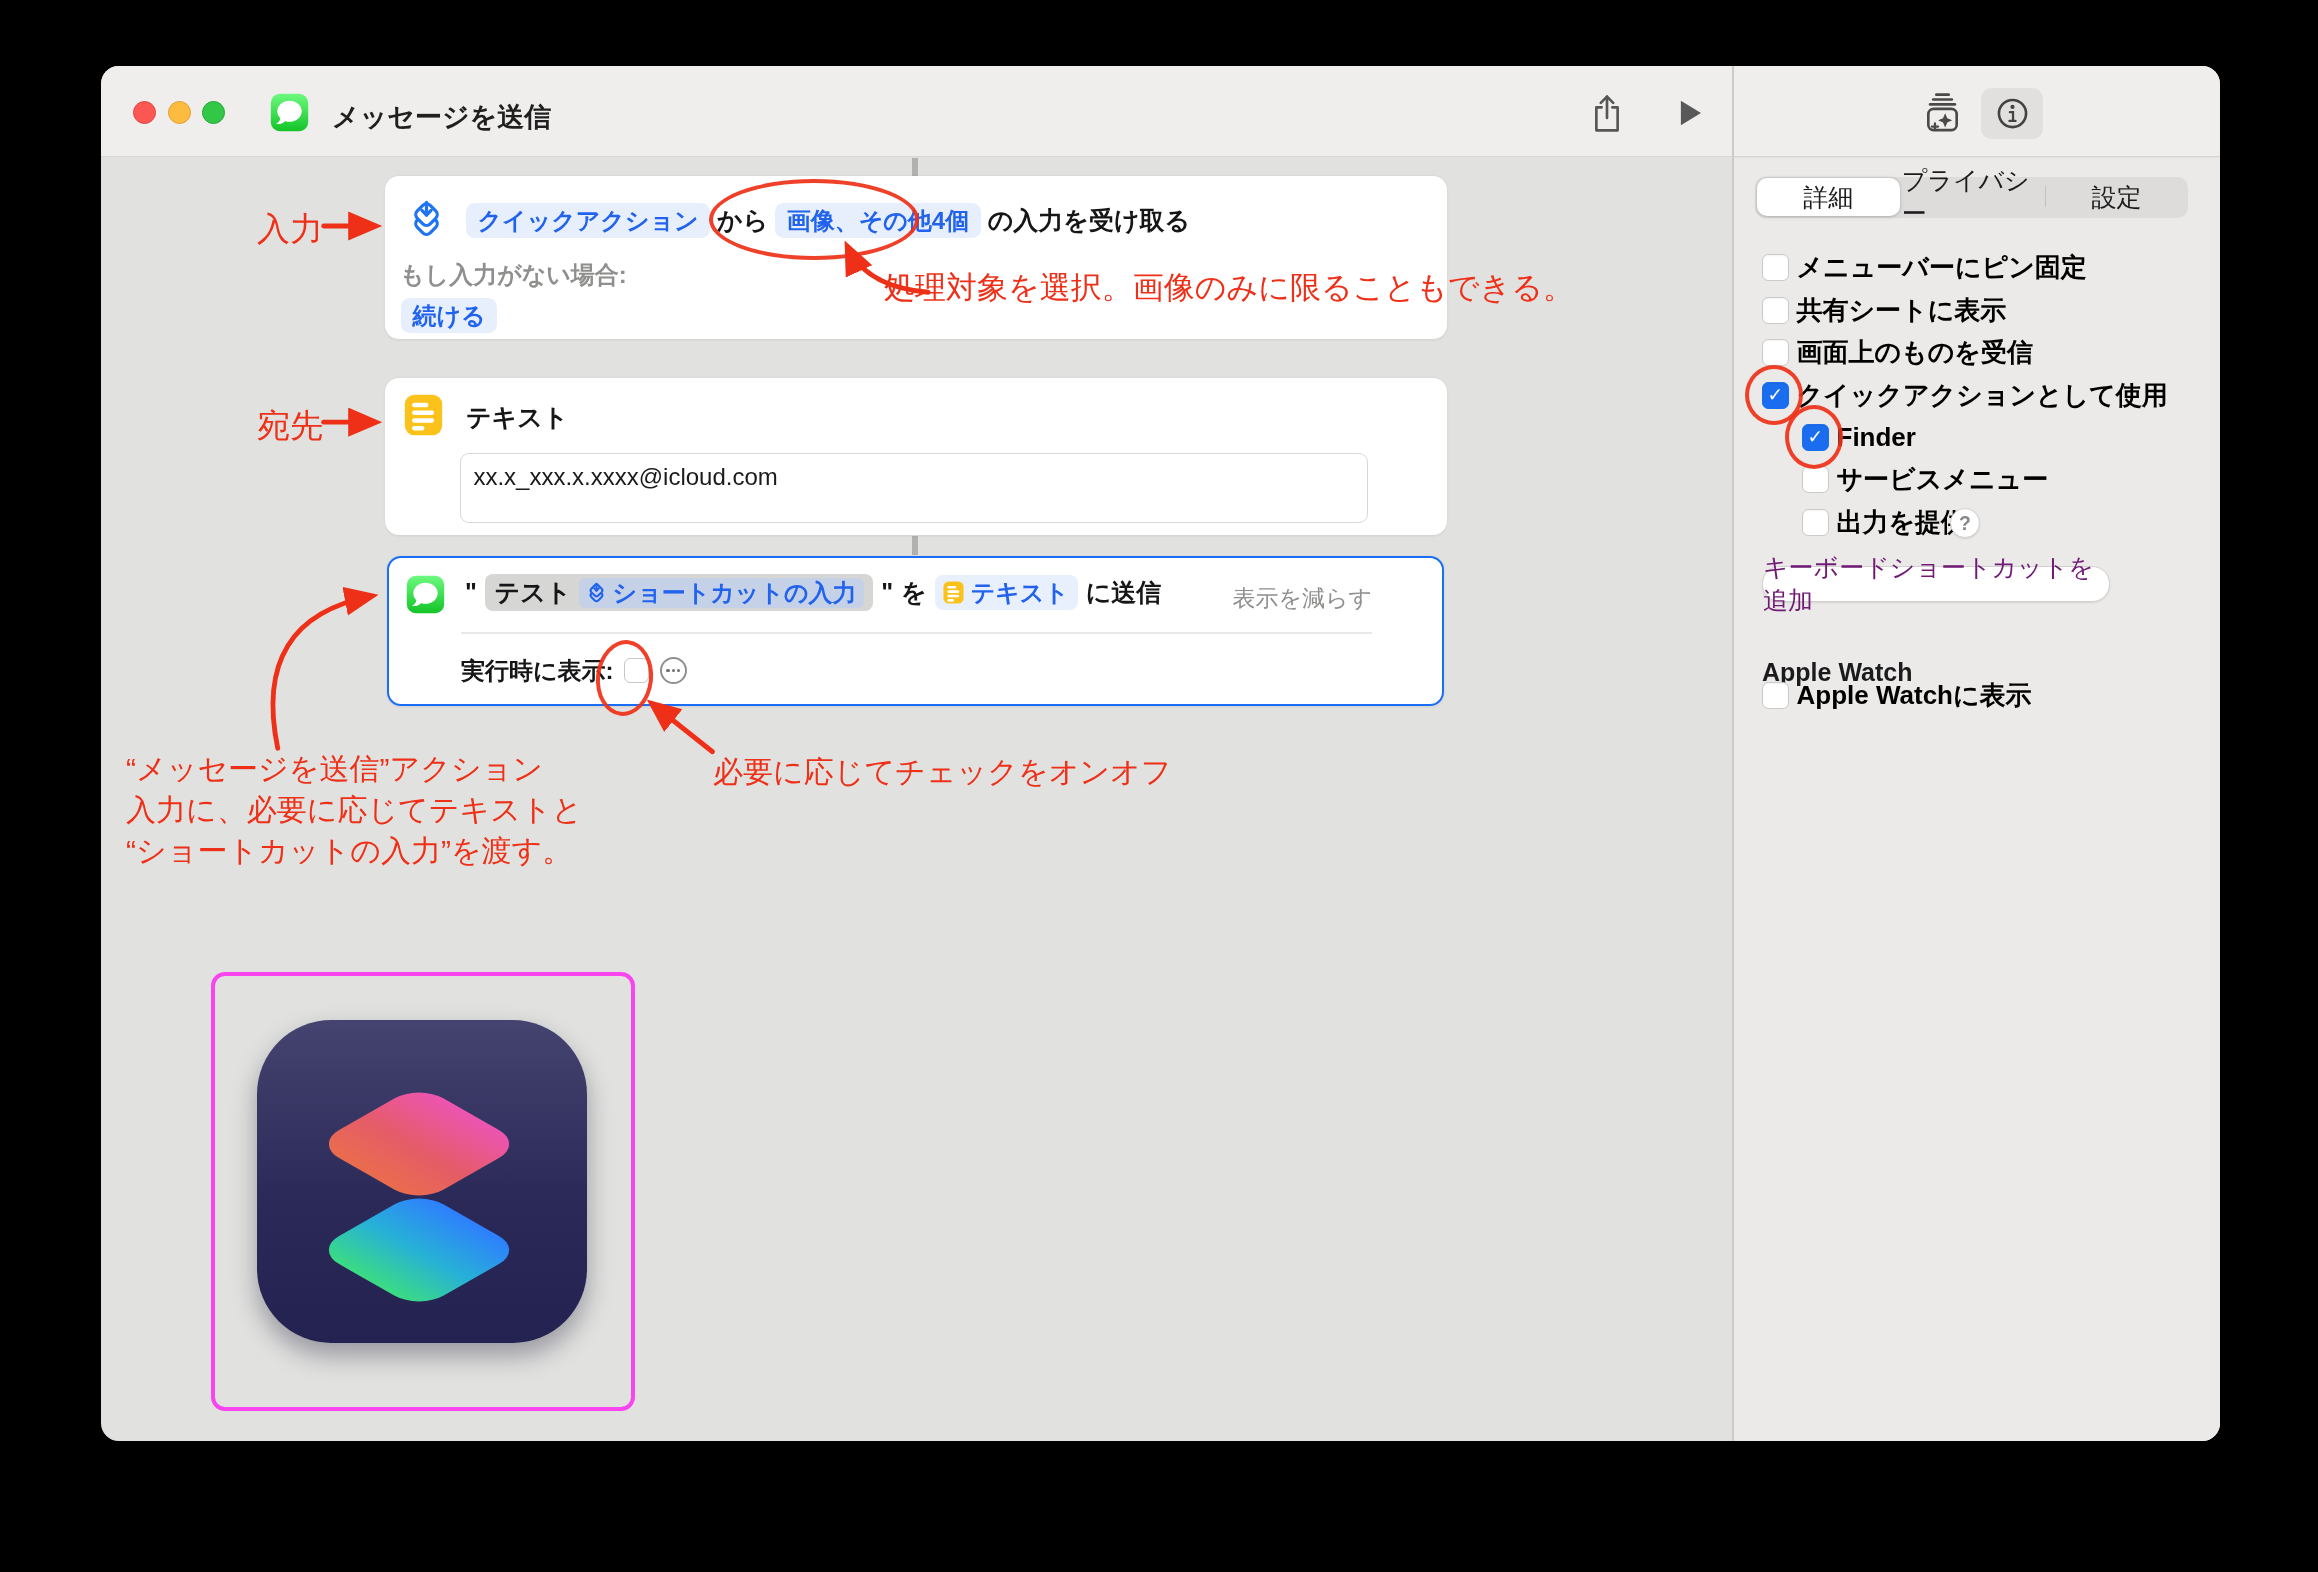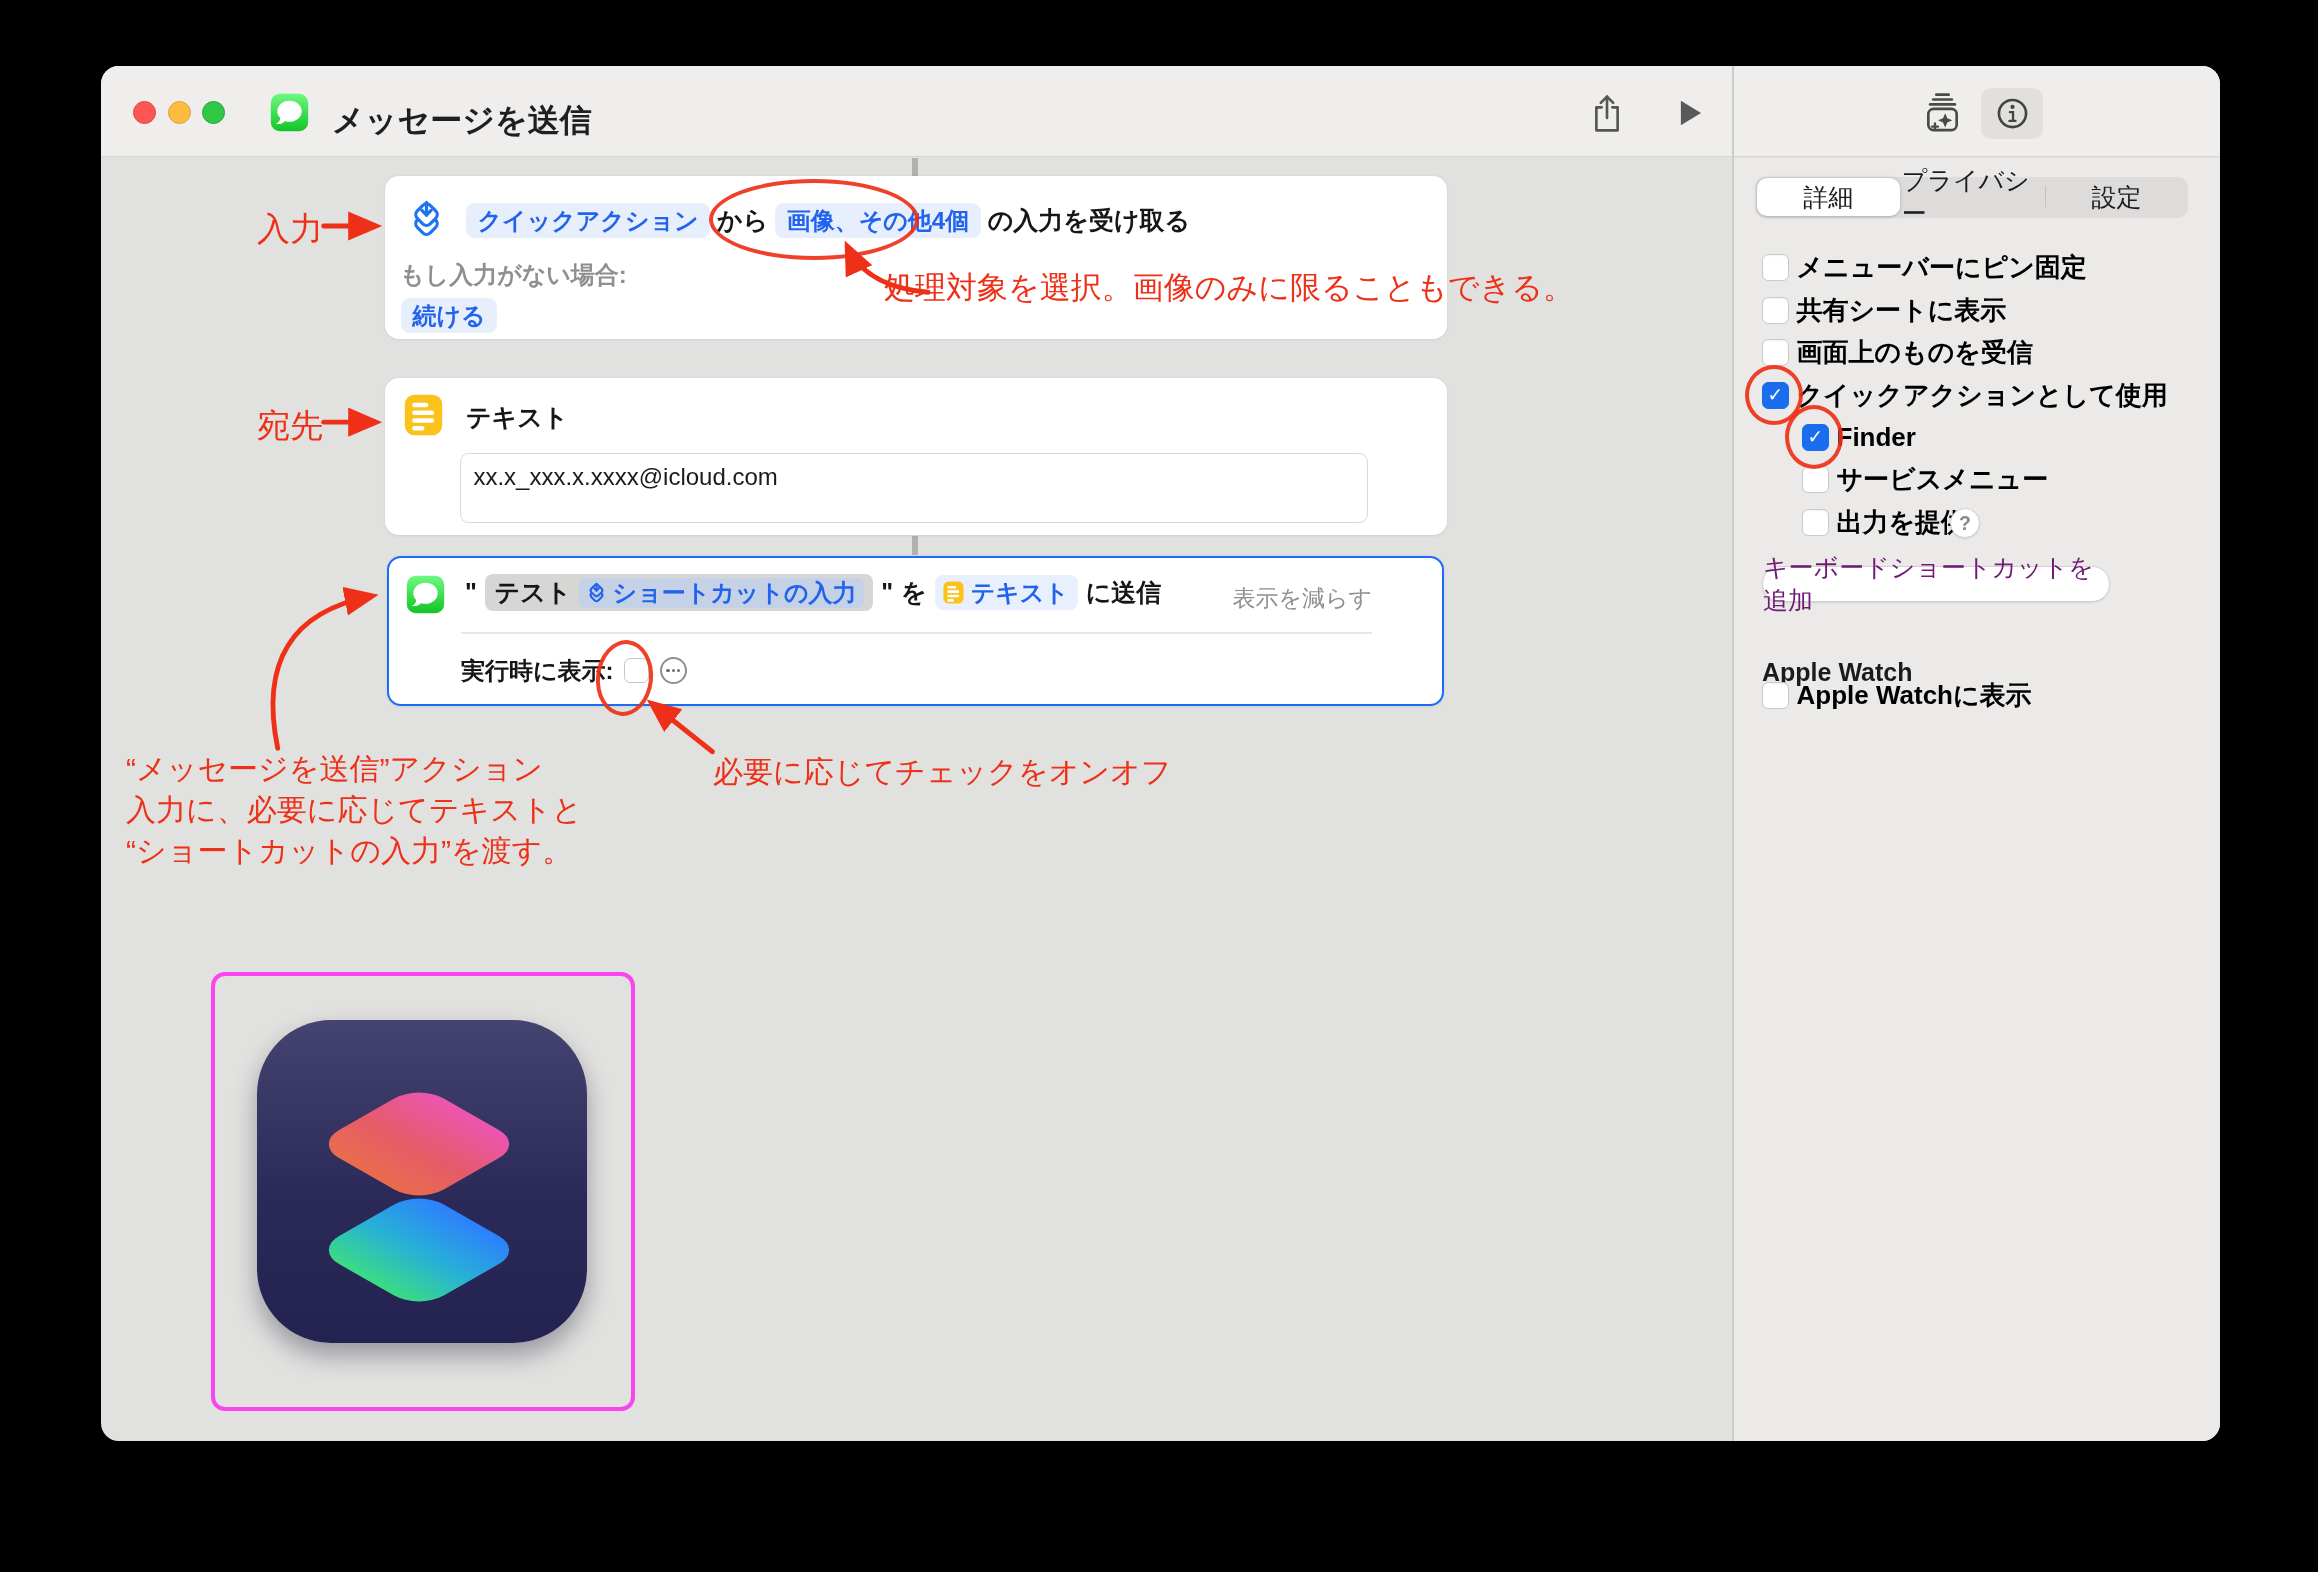--- a/index.html
+++ b/index.html
@@ -8,21 +8,21 @@
             background:#e1e1df; border-radius:17.7px; overflow:hidden; }
 
   
   .toolbar { position:absolute; left:0; top:0; width:2119px; height:91px;
              background:#efeeed; border-bottom:0.9px solid #d7d6d4; }
   .tl { position:absolute; top:35px; width:23px; height:23px; border-radius:50%; }
   .tl.red { left:32px; background:#fc5753; border:0.9px solid #e0443f; }
   .tl.yellow { left:67px; background:#fdbc40; border:0.9px solid #dfa133; }
   .tl.green { left:101px; background:#33c748; border:0.9px solid #23a834; }
   .app-icon { position:absolute; left:169px; top:27px; width:39px; height:39px; }
-  .win-title { position:absolute; left:231px; top:33px; font-size:32px; font-weight:600; color:#1f1f1f; }
+  .win-title { position:absolute; left:231px; top:33px; font-size:27px; font-weight:600; color:#1f1f1f; }
   .tb-btn { position:absolute; display:flex; align-items:center; justify-content:center; cursor:default; }
   .share-btn { left:1488px; top:26px; width:35px; height:42px; }
   .play-btn  { left:1576px; top:33px; width:26.5px; height:28px; }
   .library-btn { left:1822px; top:25px; width:39px; height:41px; }
   .info-btn { left:1880px; top:22px; width:62px; height:51px; background:#e1e0de; border-radius:10.6px; }
 
   
   .vdivider { position:absolute; left:1631px; top:0; width:1.8px; height:1375px; background:#cbcbc9; }
   .sidebar { position:absolute; left:1633px; top:92px; width:486px; height:1283px; background:#ebeae8; }
 

